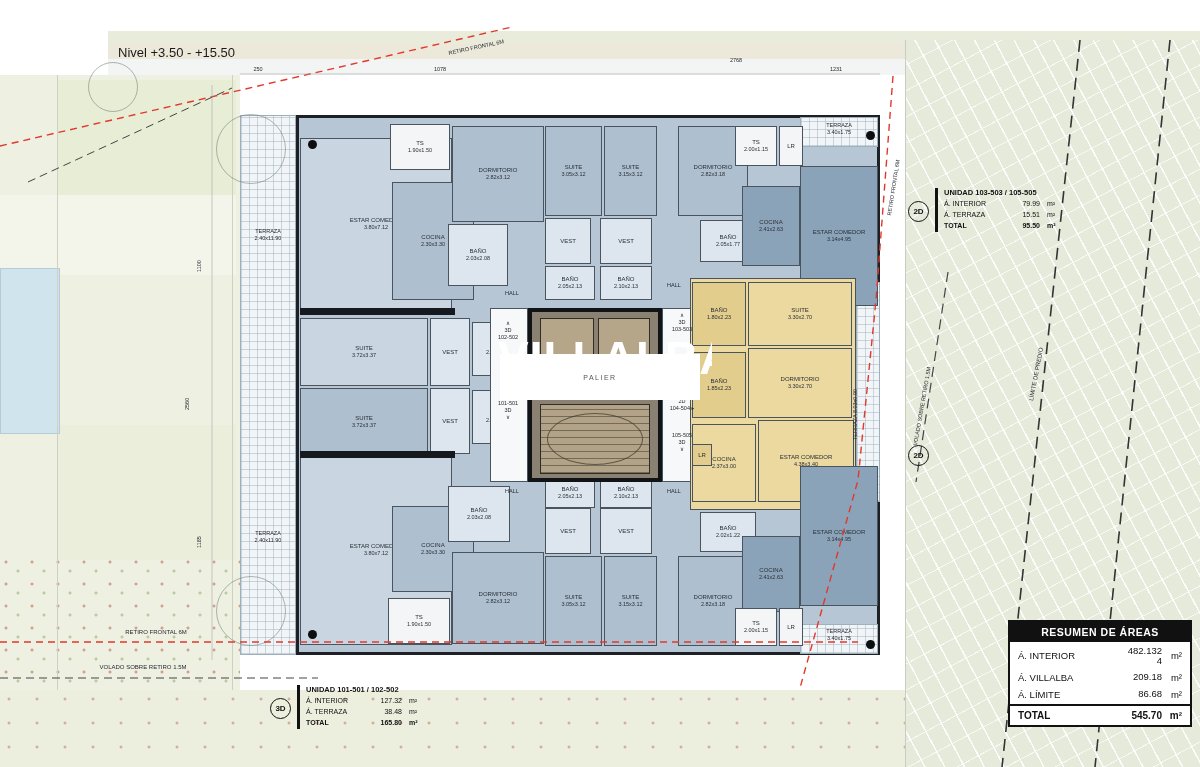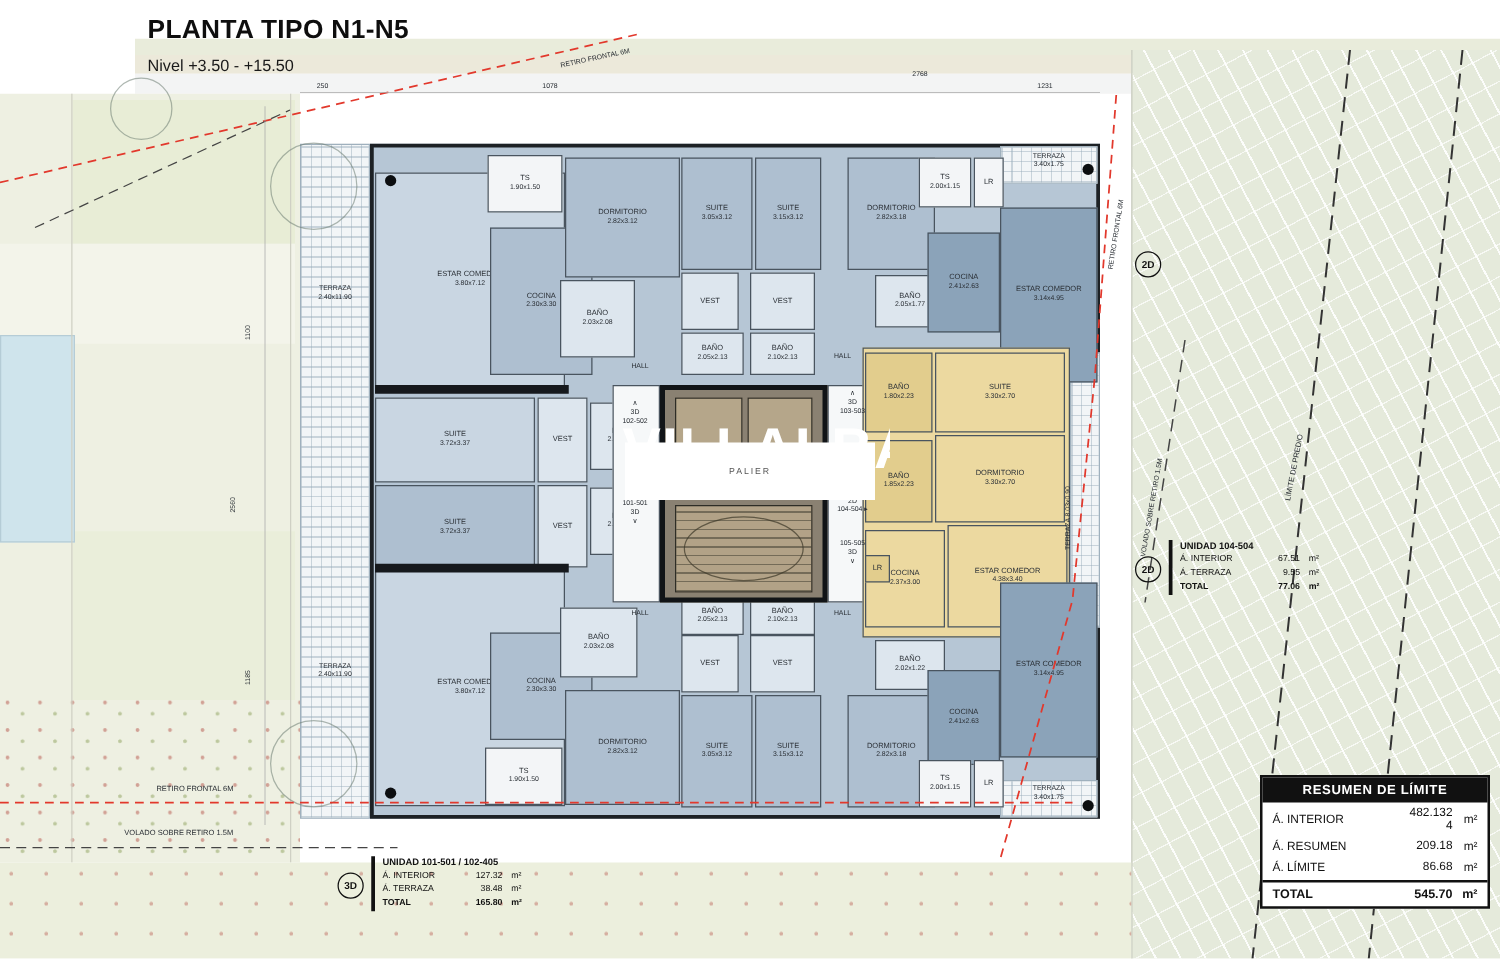--- a/index.html
+++ b/index.html
@@ -70,21 +70,20 @@
   .res-total .l{flex:1;} .res-total .v{width:58px;text-align:right;} .res-total .u{width:20px;text-align:right;}
 </style>
 </head>
 <body>
 
 <div id="stage">
 
   <div id="band0"></div>
   <div id="band1"></div>
   <div id="band2"></div>
-  <div id="title">PLANTA TIPO N1-N5</div>
   <div id="subtitle">Nivel +3.50 - +15.50</div>
 
   <div id="garden-left">
     <div class="patch" style="left:58px;top:5px;width:178px;height:115px;background:#e8edd6;"></div>
     <div class="patch" style="left:0;top:120px;width:236px;height:80px;background:#f3f4ea;"></div>
     <div class="patch" style="left:58px;top:350px;width:178px;height:135px;background:#eaeeda;"></div>
     <div class="patch" id="gl-dots" style="left:0;top:480px;width:240px;height:135px;"></div>
     <div id="pool"></div>
     <div class="prop-line" style="left:57px;top:0;height:615px;"></div>
     <div class="prop-line" style="left:232px;top:0;height:615px;"></div>
@@ -354,75 +353,75 @@
       <polyline points="948,272 916,482" fill="none" stroke="#444444" stroke-width="1.2" stroke-dasharray="10,6"></polyline>
       <polyline points="1080,40 1002,767" fill="none" stroke="#333333" stroke-width="1.6" stroke-dasharray="12,7"></polyline>
       <polyline points="1170,40 1095,767" fill="none" stroke="#333333" stroke-width="1.6" stroke-dasharray="12,7"></polyline>
       <polyline points="240,74 880,74" fill="none" stroke="#aaaaaa" stroke-width="0.6"></polyline>
       <polyline points="212,85 212,660" fill="none" stroke="#aaaaaa" stroke-width="0.6"></polyline>
     </svg>
 
   <div class="ut" style="left:270px;top:685px;">
     <div class="badge">3D</div>
     <div class="ut-body">
-      <div class="ut-title">UNIDAD 101-501 / 102-405</div>
+      <div class="ut-title">UNIDAD 101-501 / 102-502</div>
       <div class="ut-row">
           <span class="l">Á. INTERIOR</span>
           <span class="v">127.32</span>
           <span class="u">m²</span>
         </div>
       <div class="ut-row">
           <span class="l">Á. TERRAZA</span>
           <span class="v">38.48</span>
           <span class="u">m²</span>
         </div>
       <div class="ut-row total">
           <span class="l">TOTAL</span>
           <span class="v">165.80</span>
           <span class="u">m²</span>
         </div>
     </div>
   </div>
 
   <div class="ut" style="left:908px;top:188px;">
     <div class="badge">2D</div>
+    <div class="ut-body">
+      <div class="ut-title">UNIDAD 103-503 / 105-505</div>
+      <div class="ut-row">
+          <span class="l">Á. INTERIOR</span>
+          <span class="v">79.99</span>
+          <span class="u">m²</span>
+        </div>
+      <div class="ut-row">
+          <span class="l">Á. TERRAZA</span>
+          <span class="v">15.51</span>
+          <span class="u">m²</span>
+        </div>
+      <div class="ut-row total">
+          <span class="l">TOTAL</span>
+          <span class="v">95.50</span>
+          <span class="u">m²</span>
+        </div>
+    </div>
   </div>
 
   <div class="ut" style="left:908px;top:432px;">
     <div class="badge">2D</div>
-    <div class="ut-body">
-      <div class="ut-title">UNIDAD 104-504</div>
-      <div class="ut-row">
-          <span class="l">Á. INTERIOR</span>
-          <span class="v">67.51</span>
-          <span class="u">m²</span>
-        </div>
-      <div class="ut-row">
-          <span class="l">Á. TERRAZA</span>
-          <span class="v">9.55</span>
-          <span class="u">m²</span>
-        </div>
-      <div class="ut-row total">
-          <span class="l">TOTAL</span>
-          <span class="v">77.06</span>
-          <span class="u">m²</span>
-        </div>
-    </div>
   </div>
 
   <div class="resumen">
-    <div class="res-h">RESUMEN DE LÍMITE</div>
+    <div class="res-h">RESUMEN DE ÁREAS</div>
     <div class="res-row">
         <span class="l">Á. INTERIOR</span>
         <span class="v">482.132
 4</span>
         <span class="u">m²</span>
       </div>
     <div class="res-row">
-        <span class="l">Á. RESUMEN</span>
+        <span class="l">Á. VILLALBA</span>
         <span class="v">209.18</span>
         <span class="u">m²</span>
       </div>
     <div class="res-row">
         <span class="l">Á. LÍMITE</span>
         <span class="v">86.68</span>
         <span class="u">m²</span>
       </div>
     <div class="res-total">
         <span class="l">TOTAL</span>

